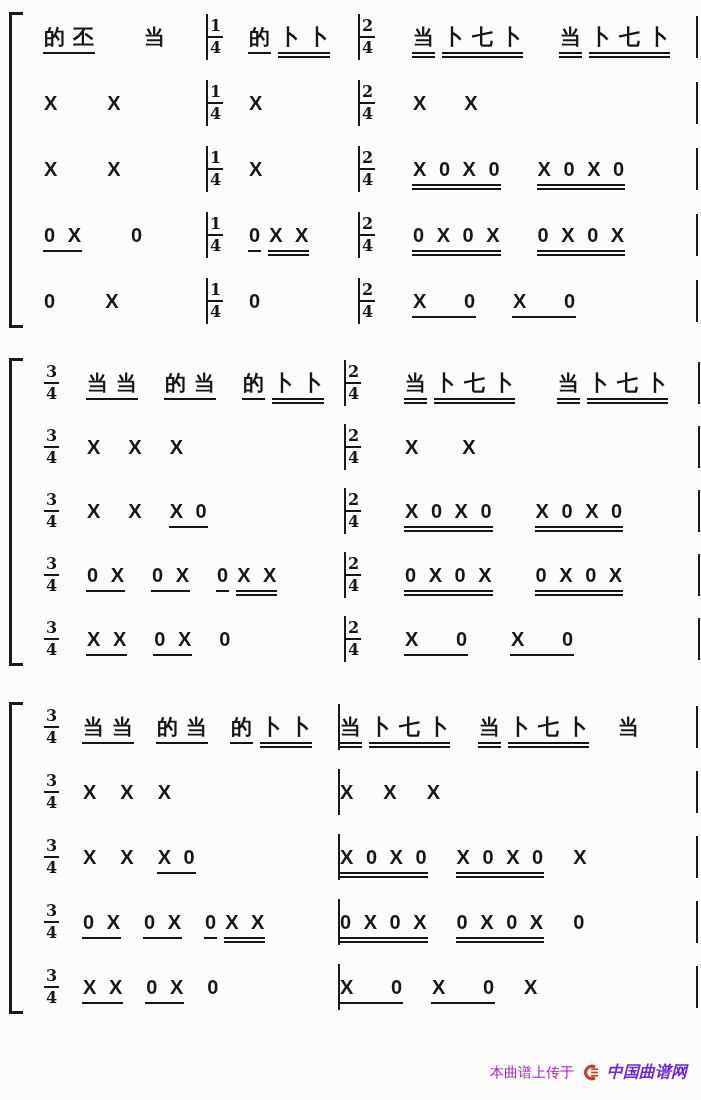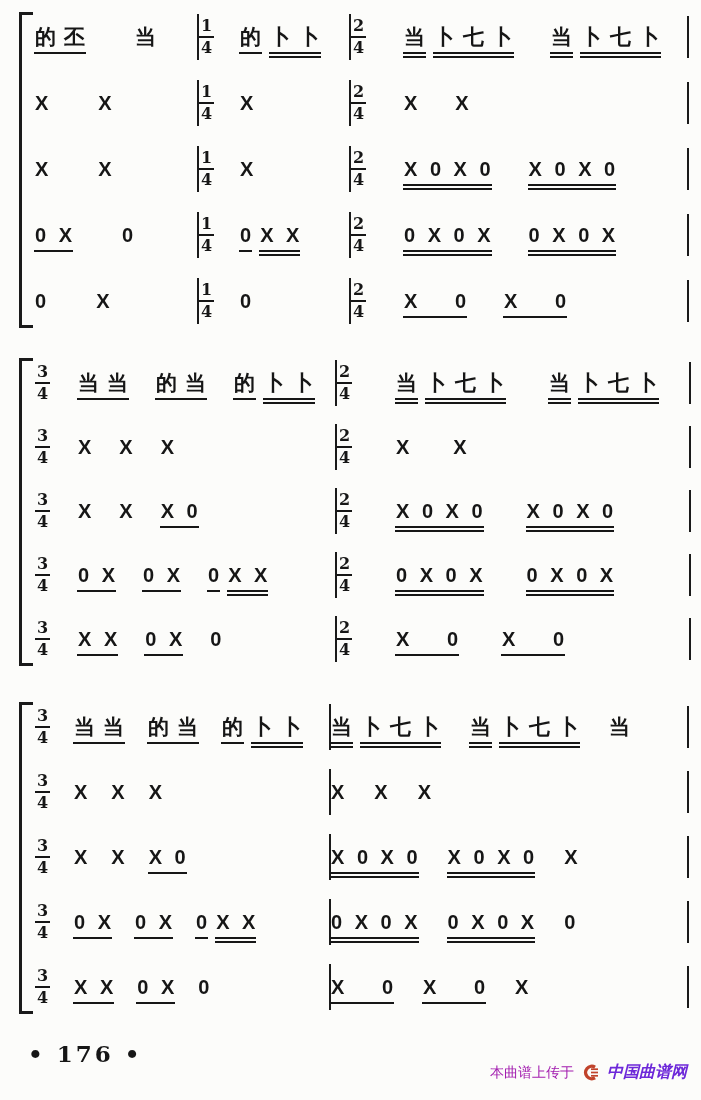--- a/index.html
+++ b/index.html
@@ -1,18 +1,18 @@
 <!DOCTYPE html>
 <html><head>
 <meta charset="utf-8">
 <style>
   html,body{margin:0;padding:0;background:#e8e8e8;}
   .page{position:relative;width:701px;height:1100px;background:#fcfcfa;overflow:hidden;
         font-family:"Liberation Sans",sans-serif;color:#161616;}
-  .system{position:absolute;left:19px;display:flex;flex-direction:column;padding-left:16px;}
+  .system{position:absolute;left:9px;display:flex;flex-direction:column;padding-left:35px;}
   .s1{top:8px;gap:8px}
   .s2{top:354px;gap:6px}
   .s3{top:698px;gap:7px}
   .bracket{position:absolute;left:0;top:4px;bottom:2px;width:11px;
            border-left:3px solid #1a1a1a;border-top:3px solid #1a1a1a;border-bottom:3px solid #1a1a1a;}
   .srow{display:flex;align-items:center;height:58px;}
   .measure{display:flex;align-items:center;flex:none;box-sizing:border-box;}
   .s1m1{width:162px;gap:50px}
   .s1m2{width:150px;gap:26px}
   .s1m3{width:336px;gap:38px}
@@ -559,21 +559,20 @@
             </div>
             <div class="beat">
               <span class="part u0">X</span>
             </div>
           </div>
           <div class="bar endbar"></div>
         </div>
       </div>
     </div>
 
-  <div class="pageno">• 176 •</div>
 
   <div class="wm">
     <span class="wm-prefix">本曲谱上传于</span>
     <span style="display:inline-flex;">
       <svg id="wm-logo" width="19" height="17" viewBox="0 0 19 17" aria-hidden="true">
         <path d="M14 3.2 A6.2 6.2 0 1 0 14 13.8" stroke="#c0432b" stroke-width="3.4" fill="none"></path>
         <g stroke="#c0432b" stroke-width="1.7">
           <line x1="10" y1="5.2" x2="17" y2="5.2"></line>
           <line x1="10" y1="8.5" x2="17" y2="8.5"></line>
           <line x1="10" y1="11.8" x2="17" y2="11.8"></line>

